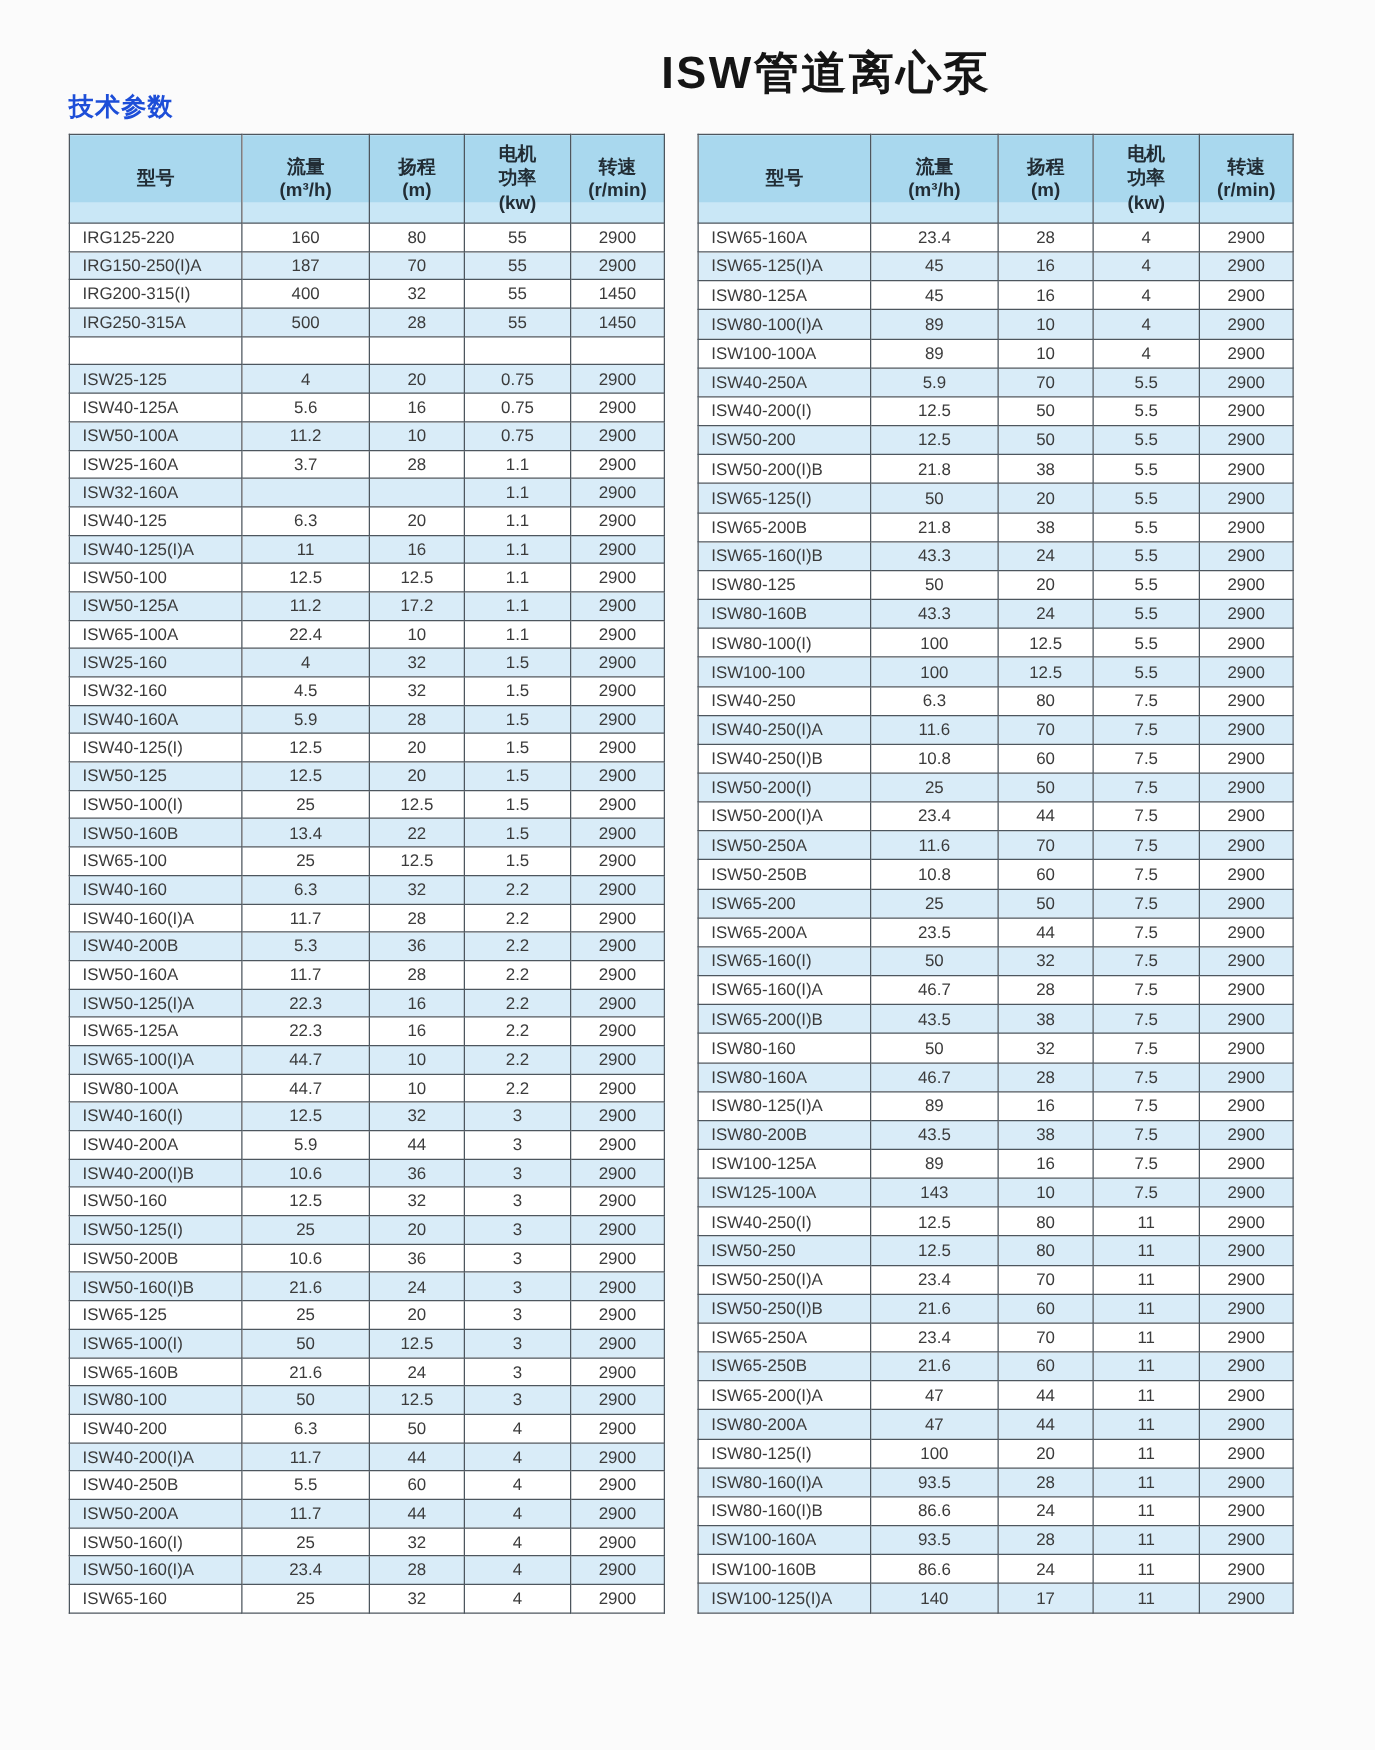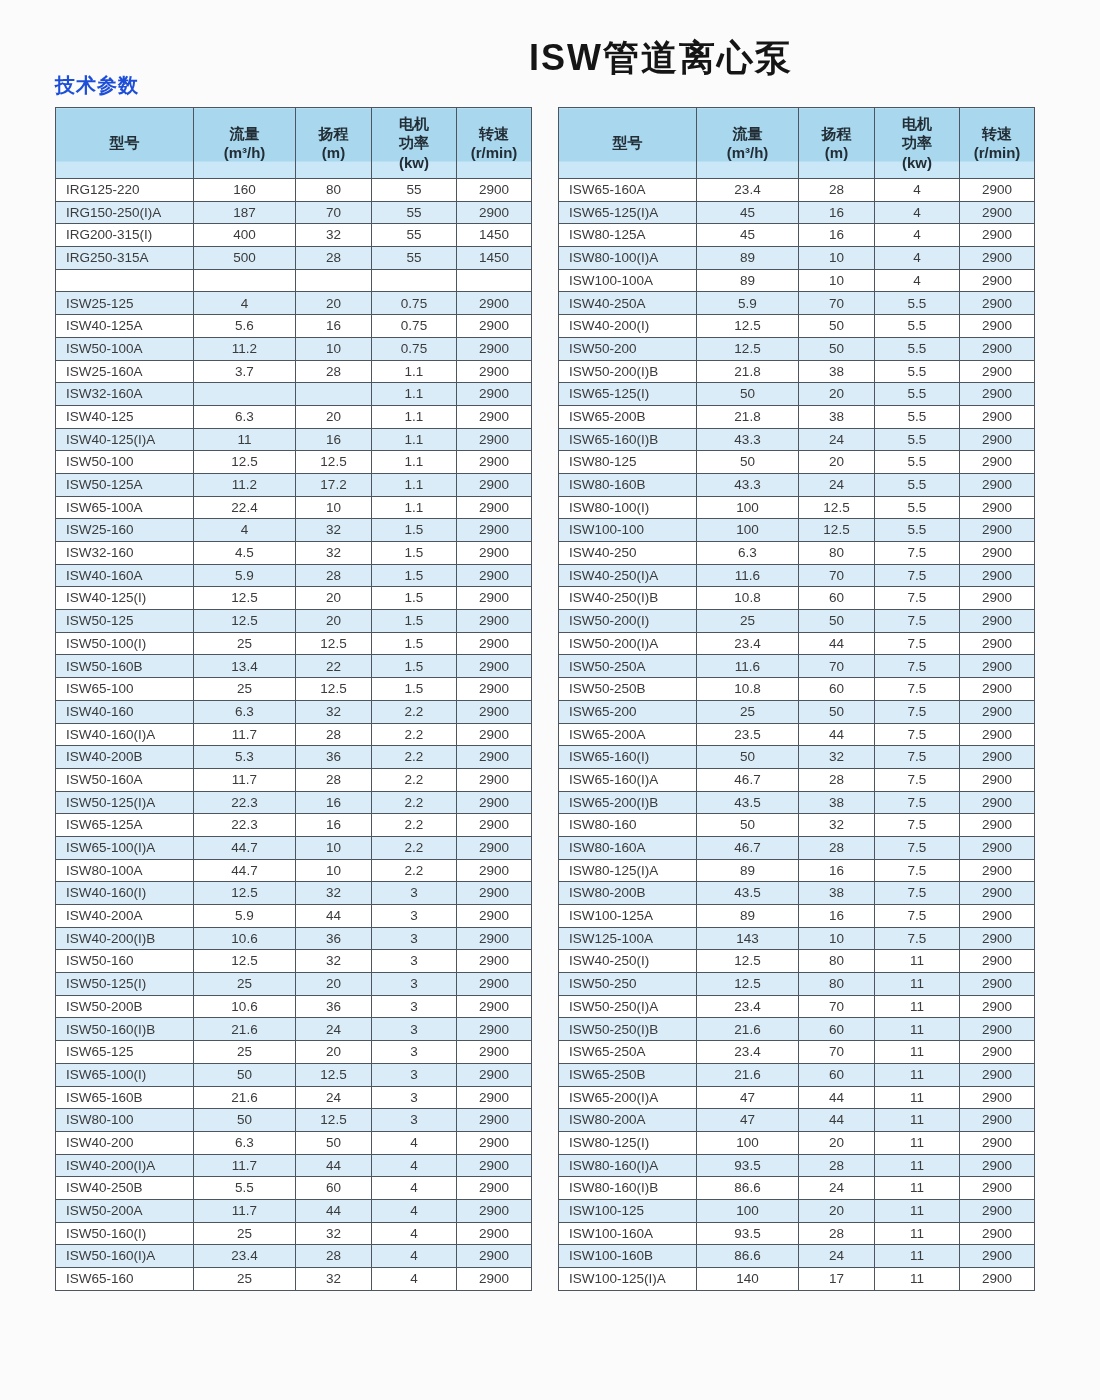--- a/index.html
+++ b/index.html
@@ -779,27 +779,20 @@
             <td class="num">2900</td>
           </tr>
           <tr>
             <td class="model">ISW80-160(I)B</td>
             <td class="num">86.6</td>
             <td class="num">24</td>
             <td class="num">11</td>
             <td class="num">2900</td>
           </tr>
           <tr>
-            <td class="model">ISW100-125</td>
-            <td class="num">100</td>
-            <td class="num">20</td>
-            <td class="num">11</td>
-            <td class="num">2900</td>
-          </tr>
-          <tr>
             <td class="model">ISW100-160A</td>
             <td class="num">93.5</td>
             <td class="num">28</td>
             <td class="num">11</td>
             <td class="num">2900</td>
           </tr>
           <tr>
             <td class="model">ISW100-160B</td>
             <td class="num">86.6</td>
             <td class="num">24</td>

